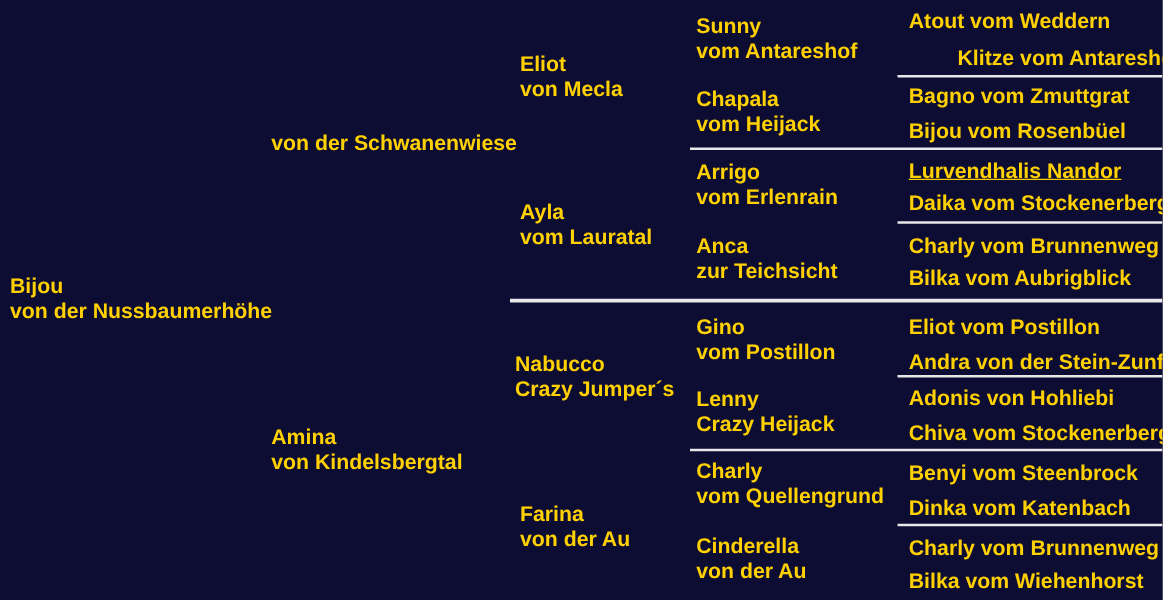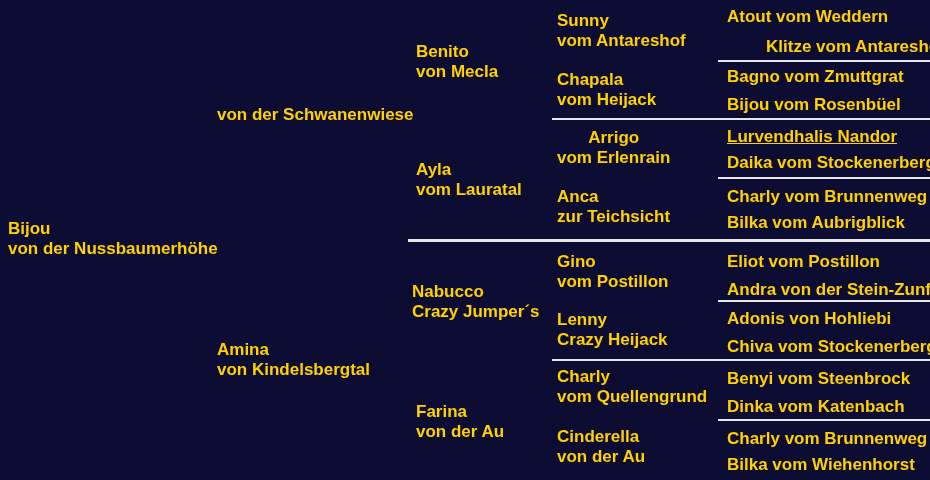--- a/index.html
+++ b/index.html
@@ -49,21 +49,21 @@
       <div>von der Schwanenwiese</div>
     </div>
     <div class="entry" style="left:217px;top:340px;">
       <div>Amina</div>
       <div>von Kindelsbergtal</div>
     </div>
   </div>
 
   <div>
     <div class="entry" style="left:416px;top:42px;">
-      <div>Benito</div>
+      <div>Eliot</div>
       <div>von Mecla</div>
     </div>
     <div class="entry" style="left:416px;top:160px;">
       <div>Ayla</div>
       <div>vom Lauratal</div>
     </div>
     <div class="entry" style="left:412px;top:282px;">
       <div>Nabucco</div>
       <div>Crazy Jumper´s</div>
     </div>
@@ -75,21 +75,21 @@
 
   <div>
     <div class="entry" style="left:557px;top:11px;">
       <div>Sunny</div>
       <div>vom Antareshof</div>
     </div>
     <div class="entry" style="left:557px;top:70px;">
       <div>Chapala</div>
       <div>vom Heijack</div>
     </div>
-    <div class="entry" style="left:557px;top:128px;text-align:center;">
+    <div class="entry" style="left:557px;top:128px;">
       <div>Arrigo</div>
       <div>vom Erlenrain</div>
     </div>
     <div class="entry" style="left:557px;top:187px;">
       <div>Anca</div>
       <div>zur Teichsicht</div>
     </div>
     <div class="entry" style="left:557px;top:252px;">
       <div>Gino</div>
       <div>vom Postillon</div>

